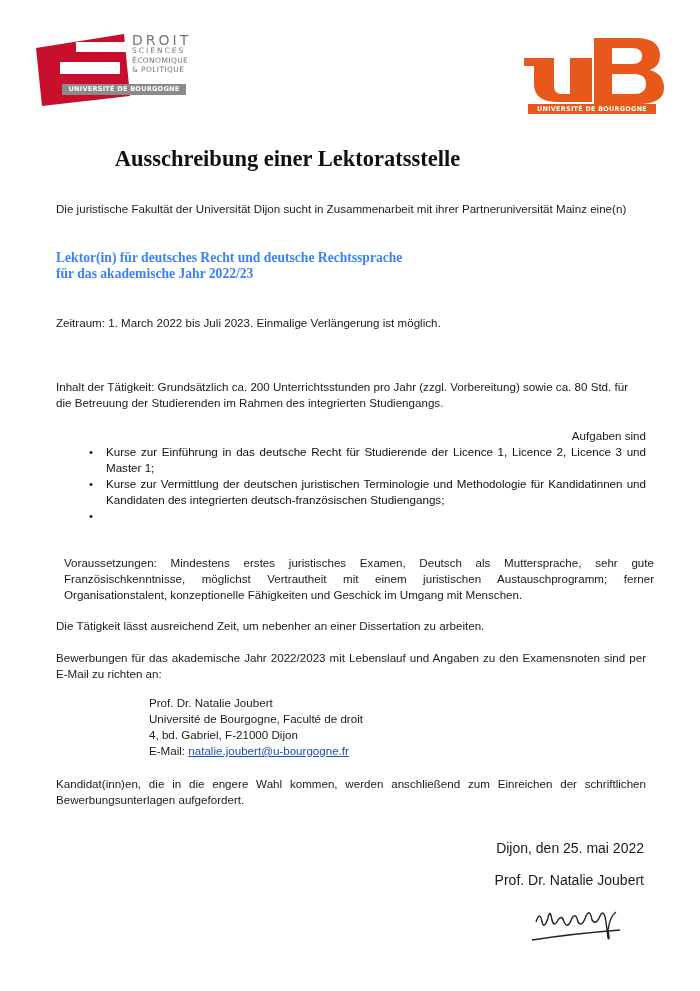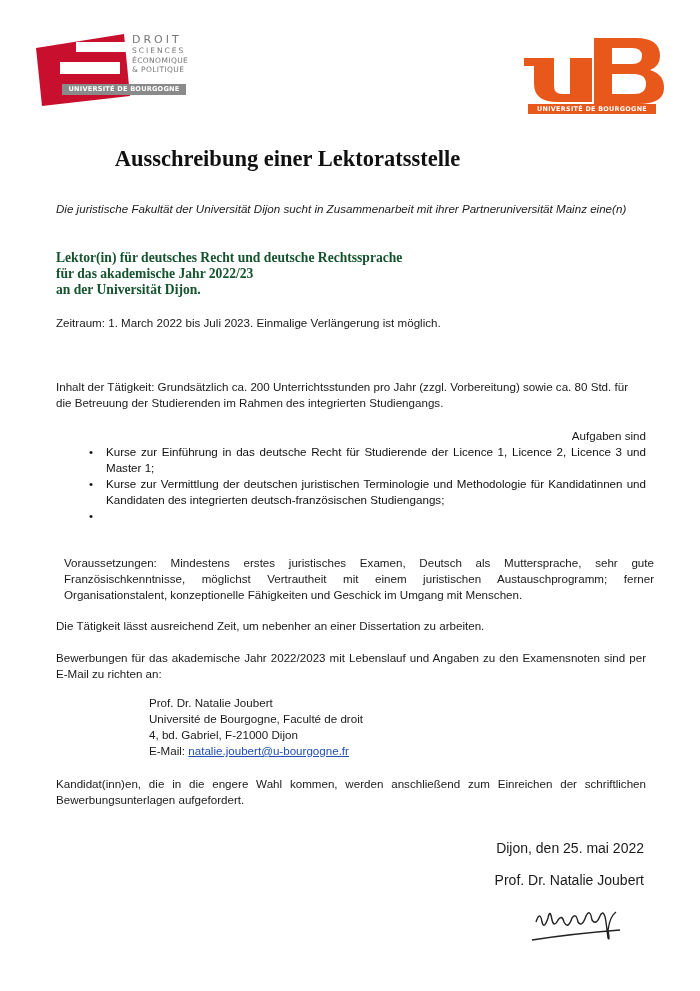--- a/index.html
+++ b/index.html
@@ -3,32 +3,32 @@
 <meta charset="utf-8">
 <style>
   html, body { margin: 0; padding: 0; background: #ffffff; }
   body { width: 700px; height: 991px; position: relative; overflow: hidden; font-family: "Liberation Sans", sans-serif; color: #111; }
   .page { position: absolute; left: 0; top: 0; width: 700px; height: 991px; background: #fff; }
 
   
   .logo-left { position: absolute; left: 32px; top: 34px; width: 160px; height: 72px; }
   .logo-left .red-shape { position: absolute; left: 0; top: 0; }
   .logo-left .txt { position: absolute; left: 100px; top: 0; font-size: 7.5px; line-height: 9.5px; color: #777; letter-spacing: 0.4px; font-family: "DejaVu Sans", sans-serif; }
-  .logo-left .txt .droit { font-size: 11px; letter-spacing: 3px; color: #777; display:block; line-height: 12px; }
+  .logo-left .txt .droit { font-size: 14px; letter-spacing: 3px; color: #777; display:block; line-height: 12px; }
   .logo-left .banner { position: absolute; left: 30px; top: 50px; width: 124px; height: 11px; background: #8a8a8a; color: #fff; font-size: 6.6px; font-weight: bold; line-height: 11px; text-align: center; letter-spacing: 0.2px; font-family: "DejaVu Sans", sans-serif; }
 
   .logo-right { position: absolute; left: 520px; top: 36px; width: 150px; height: 80px; }
   .logo-right .ub { position: absolute; left: 0; top: 0; }
   .logo-right .banner { position: absolute; left: 8px; top: 68px; width: 128px; height: 10px; background: #e8581b; color: #fff; font-size: 6.4px; font-weight: bold; line-height: 10px; text-align: center; letter-spacing: 0.3px; font-family: "DejaVu Sans", sans-serif; }
 
   .title { position: absolute; left: 0; width: 575px; top: 146px; text-align: center; font-family: "Liberation Serif", serif; font-weight: bold; font-size: 22.5px; color: #111; }
 
   .para { position: absolute; left: 56px; width: 590px; font-size: 11.6px; line-height: 16px; color: #1a1a1a; }
   .justify { text-align: justify; text-align-last: left; }
-  .serif-bold { font-family: "Liberation Serif", serif; font-weight: bold; font-size: 13.6px; line-height: 16px; color: #14532d; }
+  .serif-bold { font-family: "Liberation Serif", serif; font-weight: bold; font-size: 13.6px; line-height: 16px; color: #3b82f6; }
 
   ul.tasks { position: absolute; left: 56px; top: 444px; width: 590px; margin: 0; padding: 0; list-style: none; font-size: 11.6px; line-height: 16px; }
   ul.tasks li { position: relative; padding-left: 50px; text-align: justify; text-align-last: left; }
   ul.tasks li .bullet { position: absolute; left: 33px; top: 0; }
 
   .address { position: absolute; left: 149px; top: 695px; font-size: 11.6px; line-height: 16px; color: #1a1a1a; }
   .address a { color: #1f4fb5; text-decoration: underline; }
 
   .right-line { position: absolute; right: 56px; font-size: 14px; line-height: 16px; color: #1a1a1a; text-align: right; }
   .signature { position: absolute; left: 530px; top: 900px; }
@@ -60,26 +60,25 @@
 
       <path d="M74,2 L116,2 Q140,2 140,20 Q140,30 130,34 Q144,38 144,52 Q144,68 118,68 L74,68 Z" fill="#e8581b"></path>
       <path d="M92,12 L112,12 Q122,12 122,20 Q122,28 112,28 L92,28 Z" fill="#fff"></path>
       <path d="M92,38 L114,38 Q126,38 126,48 Q126,58 114,58 L92,58 Z" fill="#fff"></path>
     </svg>
     <div class="banner">UNIVERSITÉ DE BOURGOGNE</div>
   </div>
 
   <div class="title">Ausschreibung einer Lektoratsstelle</div>
 
-  <div class="para justify" style="top:201px;font-style:italic;">Die juristische Fakultät der Universität Dijon sucht in Zusammenarbeit mit ihrer Partneruniversität Mainz eine(n)</div>
+  <div class="para justify" style="top:201px;">Die juristische Fakultät der Universität Dijon sucht in Zusammenarbeit mit ihrer Partneruniversität Mainz eine(n)</div>
 
   <div class="para" style="top:250px;">
     <div class="serif-bold">Lektor(in) für deutsches Recht und deutsche Rechtssprache</div>
     <div class="serif-bold">für das akademische Jahr 2022/23</div>
-    <div class="serif-bold">an der Universität Dijon.</div>
   </div>
 
   <div class="para" style="top:315px;">Zeitraum: 1. March 2022 bis Juli 2023. Einmalige Verlängerung ist möglich.</div>
   <div class="para" style="top:379px;">Inhalt der Tätigkeit: Grundsätzlich ca. 200 Unterrichtsstunden pro Jahr (zzgl. Vorbereitung) sowie ca. 80 Std. für die Betreuung der Studierenden im Rahmen des integrierten Studiengangs.</div>
 
   <div class="para" style="top:428px;text-align:right;">Aufgaben sind</div>
   <ul class="tasks">
     <li><span class="bullet">•</span><span>Kurse zur Einführung in das deutsche Recht für Studierende der Licence 1, Licence 2, Licence 3 und Master 1;</span></li>
     <li><span class="bullet">•</span><span>Kurse zur Vermittlung der deutschen juristischen Terminologie und Methodologie für Kandidatinnen und Kandidaten des integrierten deutsch-französischen Studiengangs;</span></li>
     <li><span class="bullet">•</span></li>

